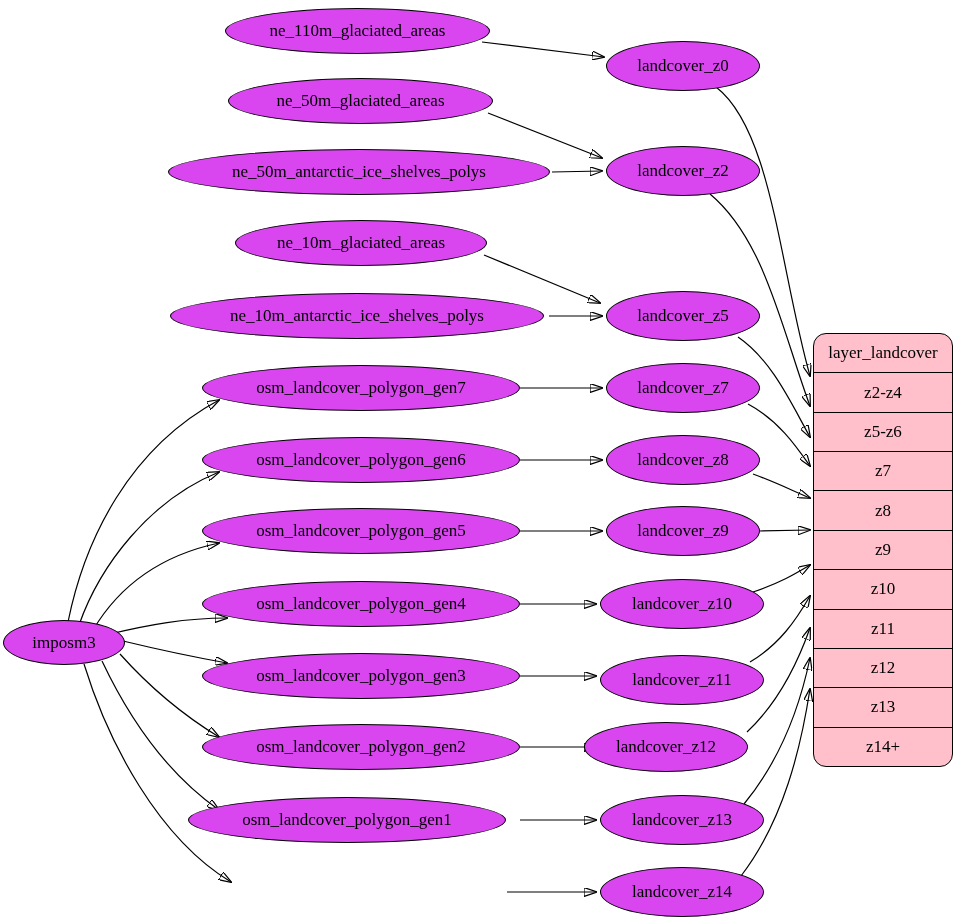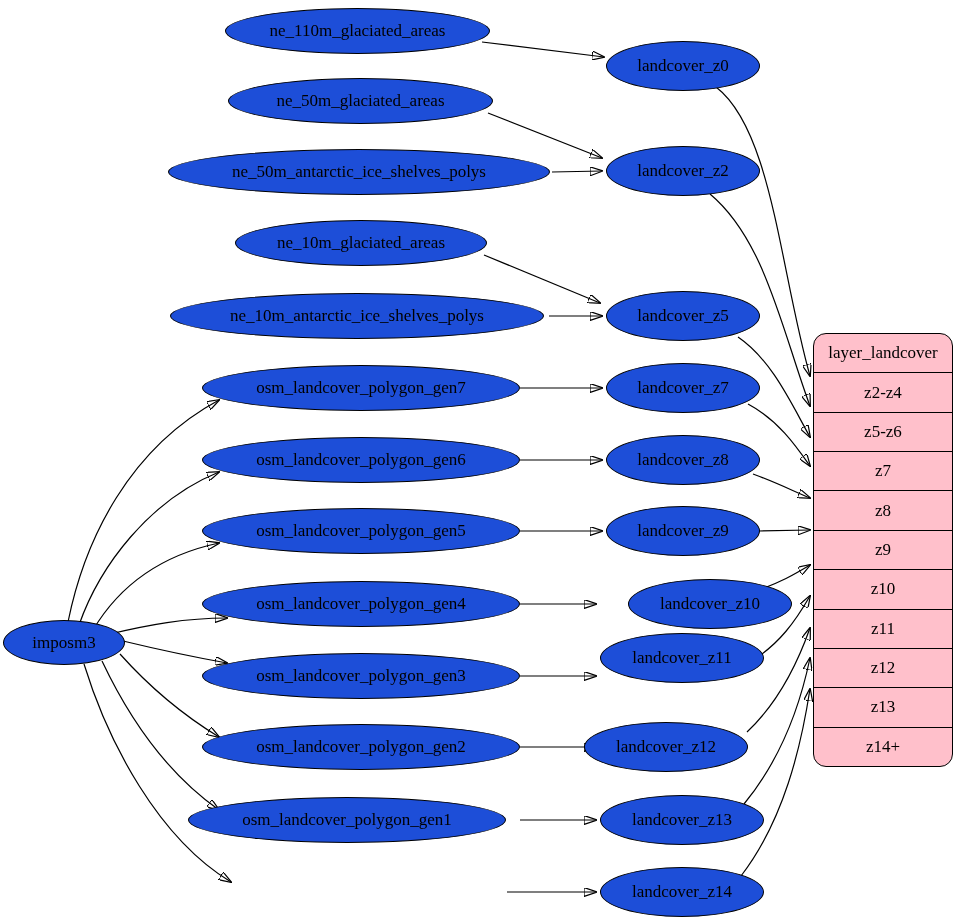--- a/index.html
+++ b/index.html
@@ -17,21 +17,21 @@
     left: 0; top: 0;
     width: 957px; height: 923px;
     z-index: 0;
   }
   .edges path, .edges line { stroke: #000000; stroke-width: 1.2; fill: none; }
   .node {
     position: absolute;
     box-sizing: border-box;
     border: 1.3px solid #000000;
     border-radius: 50%;
-    background: #1d4ed8;
+    background: #d946ef;
     display: flex;
     align-items: center;
     justify-content: center;
     font-size: 17px;
     white-space: nowrap;
     z-index: 1;
   }
   .rtable {
     position: absolute;
     left: 813px; top: 333px;
@@ -117,22 +117,22 @@
   <div class="node" style="left:202px;top:653px;width:318px;height:46px">osm_landcover_polygon_gen3</div>
   <div class="node" style="left:202px;top:724px;width:318px;height:46px">osm_landcover_polygon_gen2</div>
   <div class="node" style="left:188px;top:797px;width:318px;height:46px">osm_landcover_polygon_gen1</div>
 
   <div class="node" style="left:606px;top:41px;width:154px;height:50px">landcover_z0</div>
   <div class="node" style="left:606px;top:146px;width:154px;height:50px">landcover_z2</div>
   <div class="node" style="left:606px;top:291px;width:154px;height:50px">landcover_z5</div>
   <div class="node" style="left:606px;top:363px;width:154px;height:50px">landcover_z7</div>
   <div class="node" style="left:606px;top:435px;width:154px;height:50px">landcover_z8</div>
   <div class="node" style="left:606px;top:506px;width:154px;height:50px">landcover_z9</div>
-  <div class="node" style="left:628px;top:579px;width:164px;height:50px">landcover_z10</div>
-  <div class="node" style="left:600px;top:633px;width:164px;height:50px">landcover_z11</div>
+  <div class="node" style="left:600px;top:579px;width:164px;height:50px">landcover_z10</div>
+  <div class="node" style="left:600px;top:655px;width:164px;height:50px">landcover_z11</div>
   <div class="node" style="left:584px;top:722px;width:164px;height:50px">landcover_z12</div>
   <div class="node" style="left:600px;top:795px;width:164px;height:50px">landcover_z13</div>
   <div class="node" style="left:600px;top:867px;width:164px;height:50px">landcover_z14</div>
 
   <div class="rtable">
     <div class="cell">layer_landcover</div>
     <div class="cell">z2-z4</div>
     <div class="cell">z5-z6</div>
     <div class="cell">z7</div>
     <div class="cell">z8</div>

